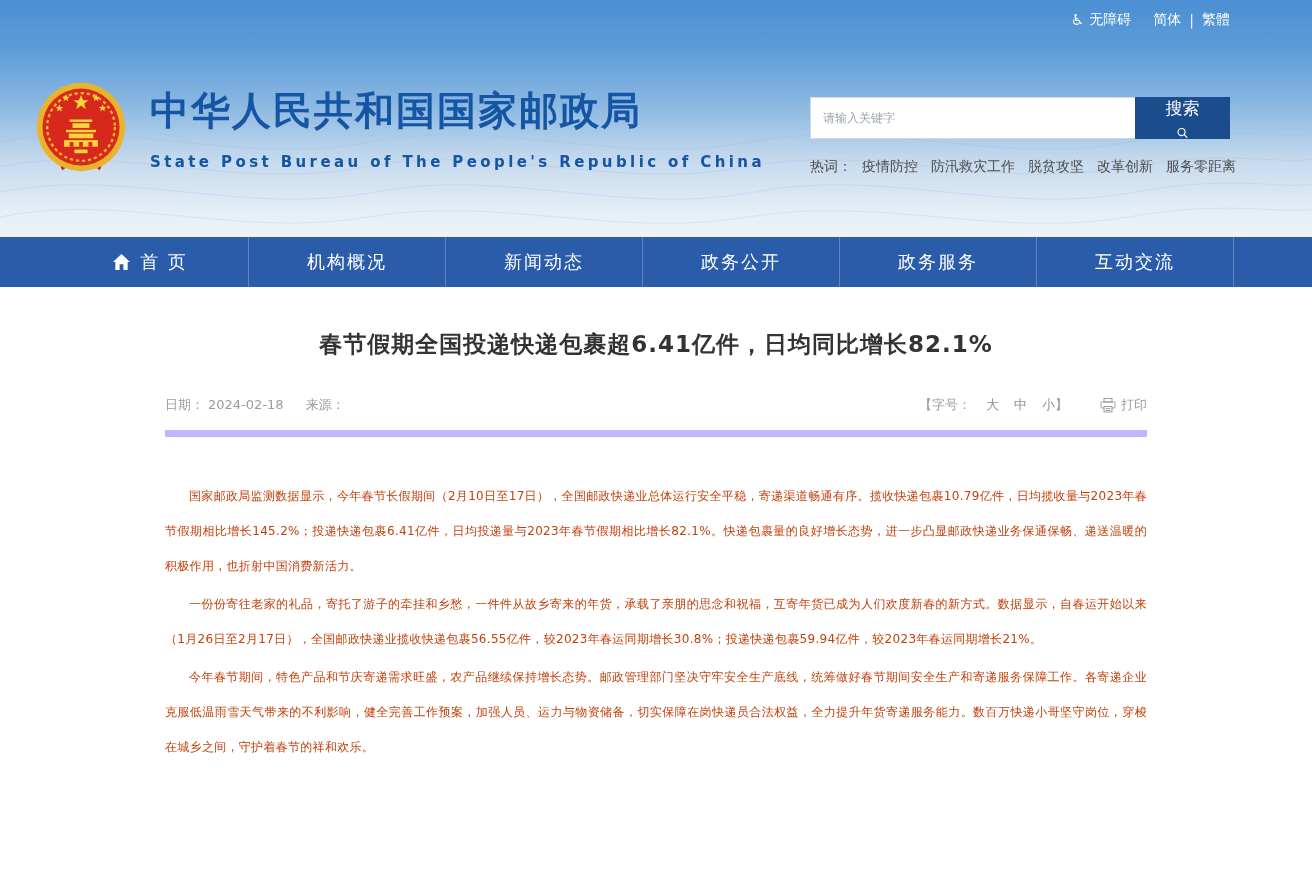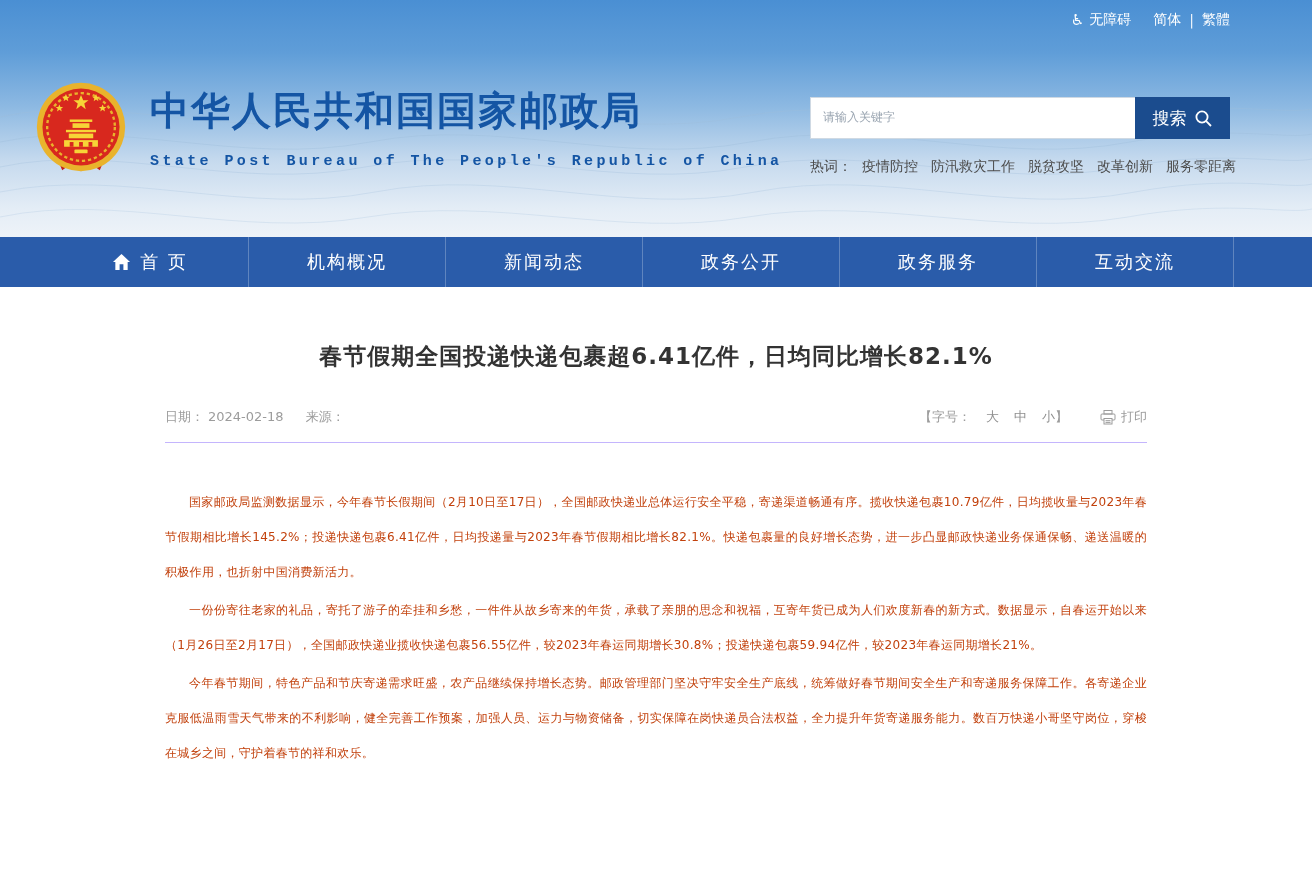--- a/index.html
+++ b/index.html
@@ -33,21 +33,20 @@
   .topbar a { color: #ffffff; text-decoration: none; cursor: pointer; }
   .access-wrap { display: flex; align-items: center; gap: 5px; margin-right: 14px; cursor: pointer; color:#fff; }
   .wheel-icon { font-size: 15px; line-height: 1; }
   .lang-sep { color: #ffffff; opacity: 0.9; }
 
   .header-main {
     position: relative;
     display: flex;
     justify-content: space-between;
     padding: 0 82px 0 34px;
-    font-family: Liberation Mono, monospace;
   }
   .brand { display: flex; margin-top: 40px; }
   .emblem { width: 94px; height: 94px; flex: 0 0 94px; }
   .brand-text { margin-left: 22px; }
   .brand-title {
     font-size: 39px;
     font-weight: bold;
     color: #1455a4;
     letter-spacing: 2px;
     margin-top: 4px;
@@ -81,20 +80,21 @@
     background: #1b4c8e;
     color: #ffffff;
     font-size: 17px;
     border: none;
     display: flex;
     align-items: center;
     justify-content: center;
     gap: 7px;
     cursor: pointer;
     font-family: inherit;
+    flex-direction: column;
   }
   .hotwords {
     margin-top: 19px;
     font-size: 14px;
     color: #4c4c4c;
     display: flex;
     white-space: nowrap;
     align-items: flex-end;
   }
   .hotwords-label { margin-right: 10px; }
@@ -117,37 +117,37 @@
     color: #ffffff;
     font-size: 18px;
     letter-spacing: 2px;
     border-right: 1px solid rgba(255,255,255,0.25);
     cursor: pointer;
     white-space: nowrap;
   }
   .home-icon { width: 19px; height: 18px; display: block; }
 
   
-  .content { width: 982px; margin: 0 auto; padding-top: 54px; }
+  .content { width: 982px; margin: 0 auto; padding-top: 42px; }
   .article-title {
     text-align: center;
     font-size: 23px;
     font-weight: bold;
     color: #333333;
     letter-spacing: 1px;
     margin-bottom: 36px;
   }
   .meta-row {
     display: flex;
     justify-content: space-between;
     align-items: center;
     font-size: 13px;
     color: #9c9c9c;
     padding-bottom: 16px;
-    border-bottom: 1px solid #c4b5fd;
+    border-bottom: 7px solid #c4b5fd;
   }
   .meta-left span { margin-right: 4px; }
   .meta-source { margin-left: 14px; }
   .meta-right { display: flex; align-items: center; }
   .size-link { color: #8f8f8f; text-decoration: none; margin-left: 15px; cursor: pointer; }
   .print-link {
     display: flex; align-items: center; gap: 5px;
     margin-left: 32px; color: #9c9c9c; text-decoration: none; cursor: pointer;
   }
   .article-body {

